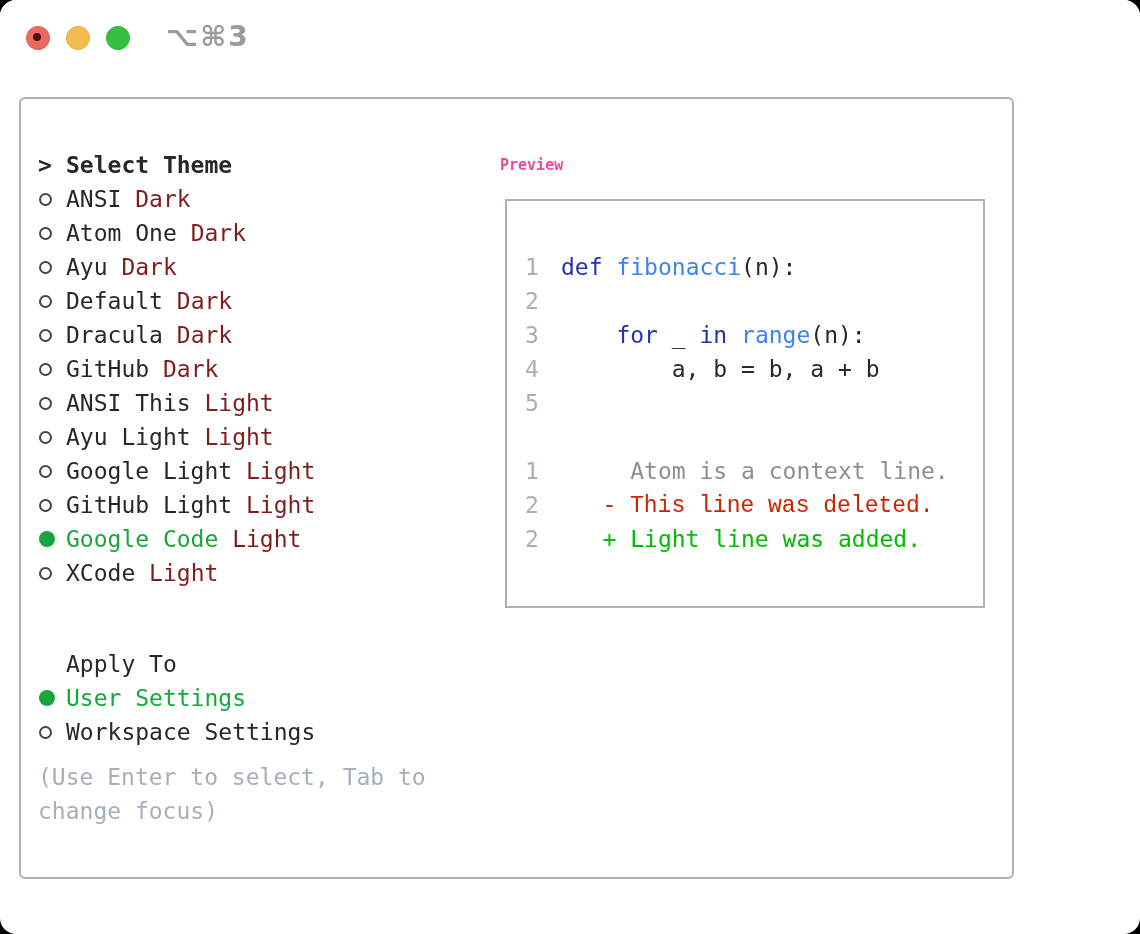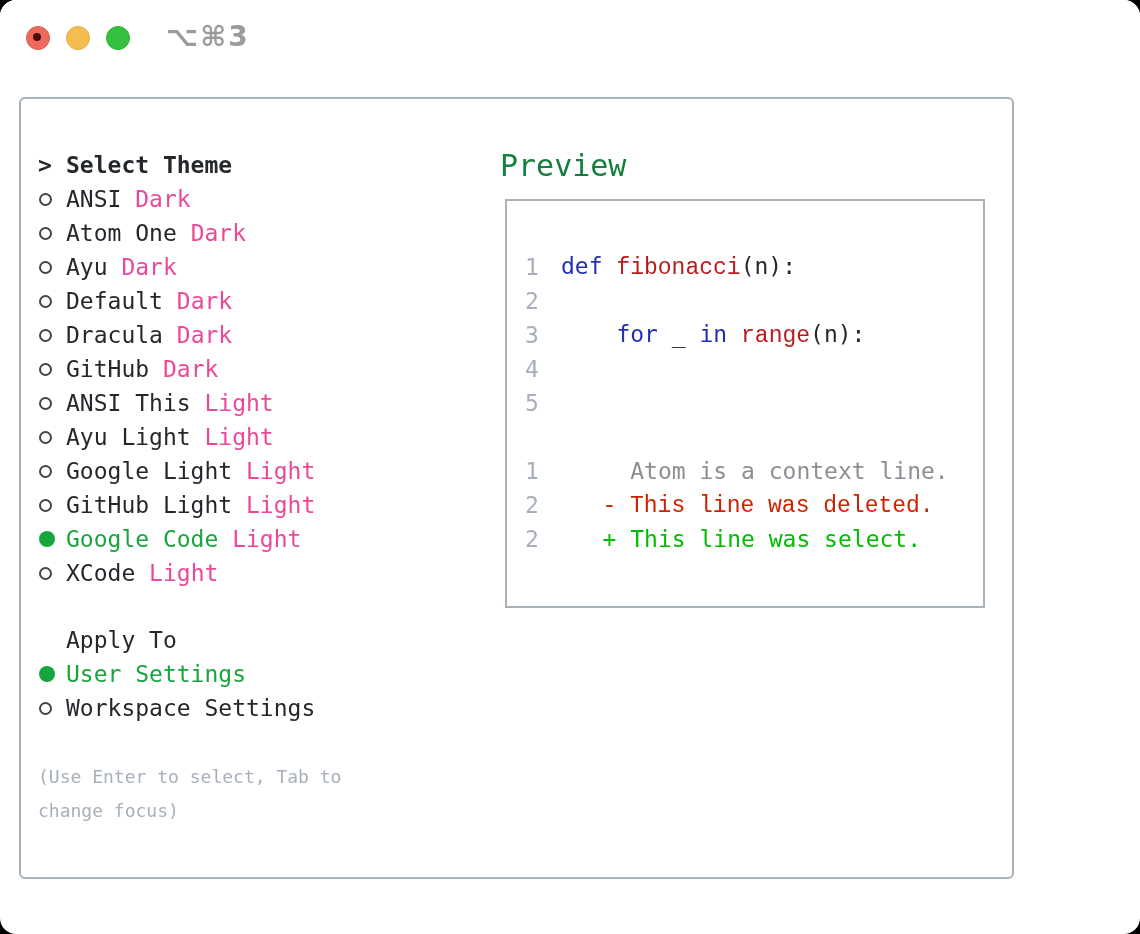--- a/index.html
+++ b/index.html
@@ -32,42 +32,42 @@
   }
   .panel *{box-sizing:border-box;}
   
   .menu{position:absolute;left:17px;top:49px;}
   .row{display:flex;align-items:center;height:34px;font-size:23px;color:#24272b;white-space:pre;}
   .marker{width:28px;display:flex;align-items:center;justify-content:flex-start;flex:none;}
   .prompt{font-weight:bold;color:#24272b;}
   .radio{width:13px;height:13px;border:2px solid #3f454c;border-radius:50%;margin-left:1px;}
   .radio.on{width:16px;height:16px;border:none;background:var(--green);}
   .header-row{font-weight:bold;}
-  .variant{color:#ec4899;}
+  .variant{color:#7f1d1d;}
   .row .name.sel{color:var(--green);text-align:center;}
-  .apply{position:absolute;left:17px;top:524px;}
+  .apply{position:absolute;left:17px;top:548px;}
   .help{
-    position:absolute;left:17px;top:661px;font-size:18px;line-height:34px;
+    position:absolute;left:17px;top:661px;font-size:23px;line-height:34px;
     color:#a6afba;white-space:pre;
   }
   
   .preview-title{
     position:absolute;left:479px;top:49px;height:34px;display:flex;align-items:center;
-    font-size:30px;font-weight:normal;color:#15803d;
+    font-size:15px;font-weight:bold;color:#ec4899;
   }
   .preview-box{
     position:absolute;left:484px;top:100px;width:480px;height:409px;
     border:2px solid #a9b1bb;background:#fff;
   }
   .codepane{position:absolute;left:18px;top:49px;}
   .pline{height:34px;display:flex;align-items:center;font-size:23px;white-space:pre;}
   .lnum{display:inline-block;width:36px;color:#a6afba;flex:none;}
   .seg.pln{color:#24272b;}
   .seg.kw{color:#2430b4;}
-  .seg.fn{color:#b91c1c;font-family:Liberation Mono, monospace;}
+  .seg.fn{color:#3b82f6;}
   .seg.lit{color:#0e7878;}
   .seg.ctx{color:#8a8f94;}
   .seg.del{color:#cc2200;font-family:Liberation Mono, monospace;}
   .seg.add{color:#00bd00;}
 </style>
 </head>
 <body>
 
 <div class="window" style="--green:#17a63d">
 
@@ -161,39 +161,39 @@
 
   <div class="pline">
     <span class="lnum">2</span>
   </div>
 
   <div class="pline">
     <span class="lnum">3</span><span class="lcontent"><span class="seg pln">    </span><span class="seg kw">for</span><span class="seg pln"> _ </span><span class="seg kw">in</span><span class="seg pln"> </span><span class="seg fn">range</span><span class="seg pln">(n):</span></span>
   </div>
 
   <div class="pline">
-    <span class="lnum">4</span>
+    <span class="lnum">4</span><span class="lcontent"><span class="seg pln">        a, b = b, a + b</span></span>
   </div>
 
   <div class="pline">
     <span class="lnum">5</span>
   </div>
 
   <div class="pline">
     <span class="lnum"></span><span class="lcontent"></span>
   </div>
 
   <div class="pline">
     <span class="lnum">1</span><span class="lcontent"><span class="seg ctx">     Atom is a context line.</span></span>
   </div>
 
   <div class="pline">
     <span class="lnum">2</span><span class="lcontent"><span class="seg del">   - This line was deleted.</span></span>
   </div>
 
   <div class="pline">
-    <span class="lnum">2</span><span class="lcontent"><span class="seg add">   + This line was select.</span></span>
+    <span class="lnum">2</span><span class="lcontent"><span class="seg add">   + Light line was added.</span></span>
   </div>
 </div>
     </div>
 
   </div>
 </div>
 
 </body></html>

